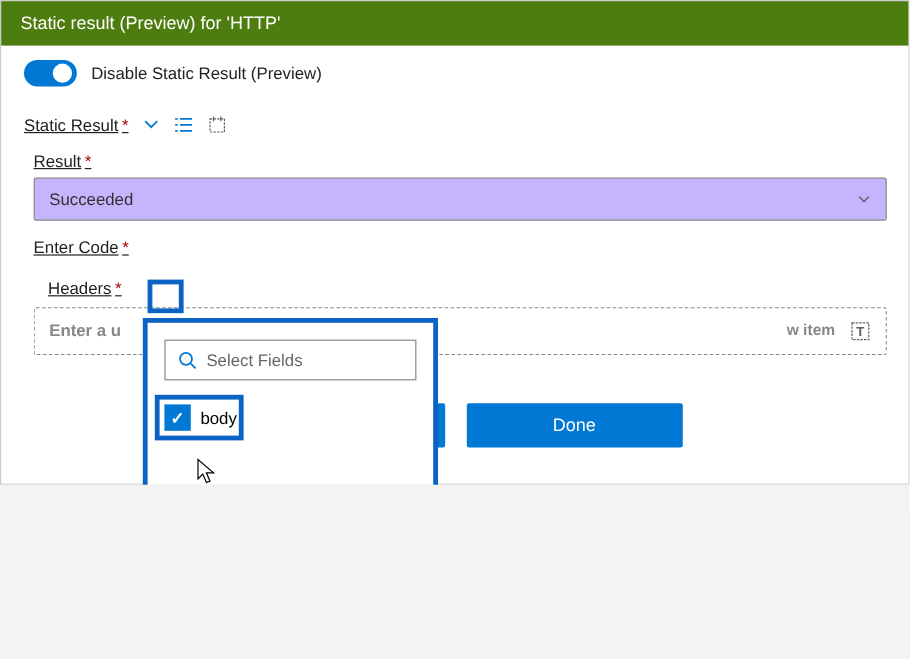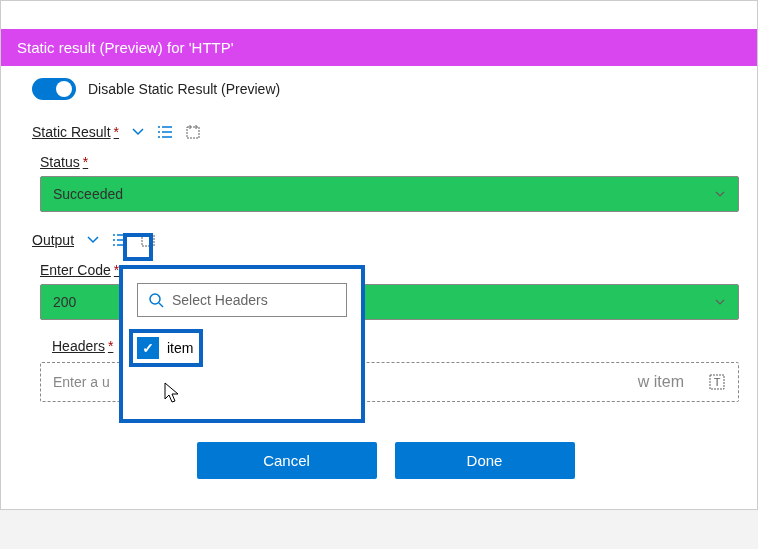--- a/index.html
+++ b/index.html
@@ -5,57 +5,56 @@
   * { box-sizing: border-box; font-family: "Segoe UI", Arial, sans-serif; }
   body { margin: 0; background: #f3f3f3; }
   .panel {
     width: 758px;
     background: #fff;
     border: 1px solid #ccc;
     position: relative;
     margin: 0 auto;
   }
   .titlebar {
-    background: #d946ef;
+    background: #4d7c0f;
     color: #fff;
     padding: 10px 16px;
     font-size: 15px;
     font-weight: 400;
-    margin-top: 28px;
-  }
-  .body { padding: 12px 18px 30px 31px; }
+  }
+  .body { padding: 12px 18px 30px 19px; }
   .toggle-row { display: flex; align-items: center; margin-bottom: 24px; }
   .toggle {
     width: 44px; height: 22px; border-radius: 11px; background: #0078d4;
     position: relative; margin-right: 12px; cursor: pointer;
   }
   .toggle-knob {
     width: 16px; height: 16px; background: #fff; border-radius: 50%;
     position: absolute; top: 3px; right: 4px;
   }
   .field-label { font-size: 14px; color: #222; margin-bottom: 6px; display: flex; align-items: center; text-decoration: underline; }
   .req { color: #a80000; margin-left: 3px; }
   .icon-chevron, .icon-list, .icon-cal {
     display: inline-block; vertical-align: middle; margin-left: 12px;
     color: #0078d4; cursor: pointer;
   }
   .select-box {
     border: 1px solid #8a8886; border-radius: 2px; padding: 9px 12px;
     font-size: 14px; color: #323130; display: flex; justify-content: space-between;
-    align-items: center; background: #22c55e; cursor: pointer;
+    align-items: center; background: #c4b5fd; cursor: pointer;
   }
   .select-box .chev { color: #605e5c; }
   .sub-section { margin-left: 8px; margin-top: 14px; }
   .headers-box {
     border: 1px dashed #8a8886; border-radius: 2px; padding: 10px 12px;
-    display: flex; align-items: center; justify-content: space-between;
-    margin-left: 8px; margin-top: 8px;
+    display: flex; justify-content: space-between;
+    margin-left: 8px; margin-top: 8px; font-weight: bold;
   }
   .headers-input { color: #888; font-size: 14px; }
-  .new-item { color: #888; font-size: 16px; margin-left: auto; margin-right: 24px;}
+  .new-item { color: #888; font-size: 13px; margin-left: auto; margin-right: 12px;}
   .insert-icon { color: #605e5c; cursor: pointer; }
   .buttons { display: flex; justify-content: center; gap: 18px; margin-top: 40px; }
   .btn {
     min-width: 180px; padding: 10px 0; text-align: center; font-size: 15px;
     border: none; cursor: pointer; border-radius: 2px;
   }
   .btn-primary { background: #0078d4; color: #fff; }
   .btn-secondary { background: #0078d4; color: #fff; }
   
   
@@ -124,71 +123,38 @@
         <svg width="16" height="16" viewBox="0 0 16 16">
           <rect x="2" y="3" width="12" height="11" stroke="#605e5c" fill="none" stroke-dasharray="2 1"></rect>
           <line x1="5" y1="1" x2="5" y2="5" stroke="#605e5c"></line>
             <line x1="11" y1="1" x2="11" y2="5" stroke="#605e5c"></line>
         </svg>
       </span>
     </div>
 
     <div class="sub-section">
       <div class="field-label">
-        <span>Status</span>
+        <span>Result</span>
         <span class="req">*</span>
       </div>
       <div class="select-box">
         <span>Succeeded</span>
         <span class="chev">
           <svg width="12" height="12" viewBox="0 0 12 12">
               <path d="M2 4 L6 8 L10 4" stroke="#605e5c" stroke-width="1.2" fill="none"></path>
             </svg>
         </span>
       </div>
     </div>
 
-    <div class="field-label" style="margin-top:20px;">
-      <span>Output</span>
-      <span class="icon-chevron">
-        <svg width="14" height="14" viewBox="0 0 14 14">
-            <path d="M2 4 L7 9 L12 4" stroke="#0078d4" stroke-width="1.5" fill="none"></path>
-          </svg>
-      </span>
-      <span class="icon-list" style="position:relative;">
-        <svg width="16" height="14" viewBox="0 0 16 14">
-          <line x1="1" y1="2" x2="3" y2="2" stroke="#0078d4" stroke-width="1.5"></line>
-            <line x1="5" y1="2" x2="15" y2="2" stroke="#0078d4" stroke-width="1.5"></line>
-          <line x1="1" y1="7" x2="3" y2="7" stroke="#0078d4" stroke-width="1.5"></line>
-            <line x1="5" y1="7" x2="15" y2="7" stroke="#0078d4" stroke-width="1.5"></line>
-          <line x1="1" y1="12" x2="3" y2="12" stroke="#0078d4" stroke-width="1.5"></line>
-            <line x1="5" y1="12" x2="15" y2="12" stroke="#0078d4" stroke-width="1.5"></line>
-        </svg>
-      </span>
-      <span class="icon-cal" style="color:#605e5c;">
-        <svg width="16" height="16" viewBox="0 0 16 16">
-          <rect x="2" y="3" width="12" height="11" stroke="#605e5c" fill="none" stroke-dasharray="2 1"></rect>
-          <line x1="5" y1="1" x2="5" y2="5" stroke="#605e5c"></line>
-            <line x1="11" y1="1" x2="11" y2="5" stroke="#605e5c"></line>
-        </svg>
-      </span>
-    </div>
 
     <div class="sub-section">
       <div class="field-label">
         <span>Enter Code</span>
         <span class="req">*</span>
-      </div>
-      <div class="select-box">
-        <span>200</span>
-        <span class="chev">
-          <svg width="12" height="12" viewBox="0 0 12 12">
-              <path d="M2 4 L6 8 L10 4" stroke="#605e5c" stroke-width="1.2" fill="none"></path>
-            </svg>
-        </span>
       </div>
     </div>
 
     <div class="field-label" style="margin-top:18px; margin-left:20px;">
       <span>Headers</span>
       <span class="req">*</span>
     </div>
     <div class="headers-box">
       <span class="headers-input">Enter a u</span>
       <span class="new-item">w item</span>
@@ -210,28 +176,28 @@
 
   <div class="popover" style="left:118px; top:264px; width:246px; height:158px;">
     <div class="popover-inner">
       <div class="search-field">
         <span>
           <svg width="16" height="16" viewBox="0 0 16 16">
               <circle cx="7" cy="7" r="5" stroke="#0078d4" fill="none" stroke-width="1.5"></circle>
               <line x1="11" y1="11" x2="15" y2="15" stroke="#0078d4" stroke-width="1.5"></line>
             </svg>
         </span>
-        <span>Select Headers</span>
+        <span>Select Fields</span>
       </div>
       <div class="chk-row">
         <div class="chk-hl"></div>
         <div class="chk-box">
           <span class="chk-mark">✓</span>
         </div>
-        <span>item</span>
+        <span>body</span>
       </div>
     </div>
   </div>
 
   <div class="cursor-svg" style="left:162px; top:380px;">
     <svg width="20" height="24" viewBox="0 0 20 24">
       <path d="M2 2 L2 18 L6 14 L9 21 L12 20 L9 13 L15 13 Z" fill="#fff" stroke="#000" stroke-width="1"></path>
     </svg>
   </div>
 

